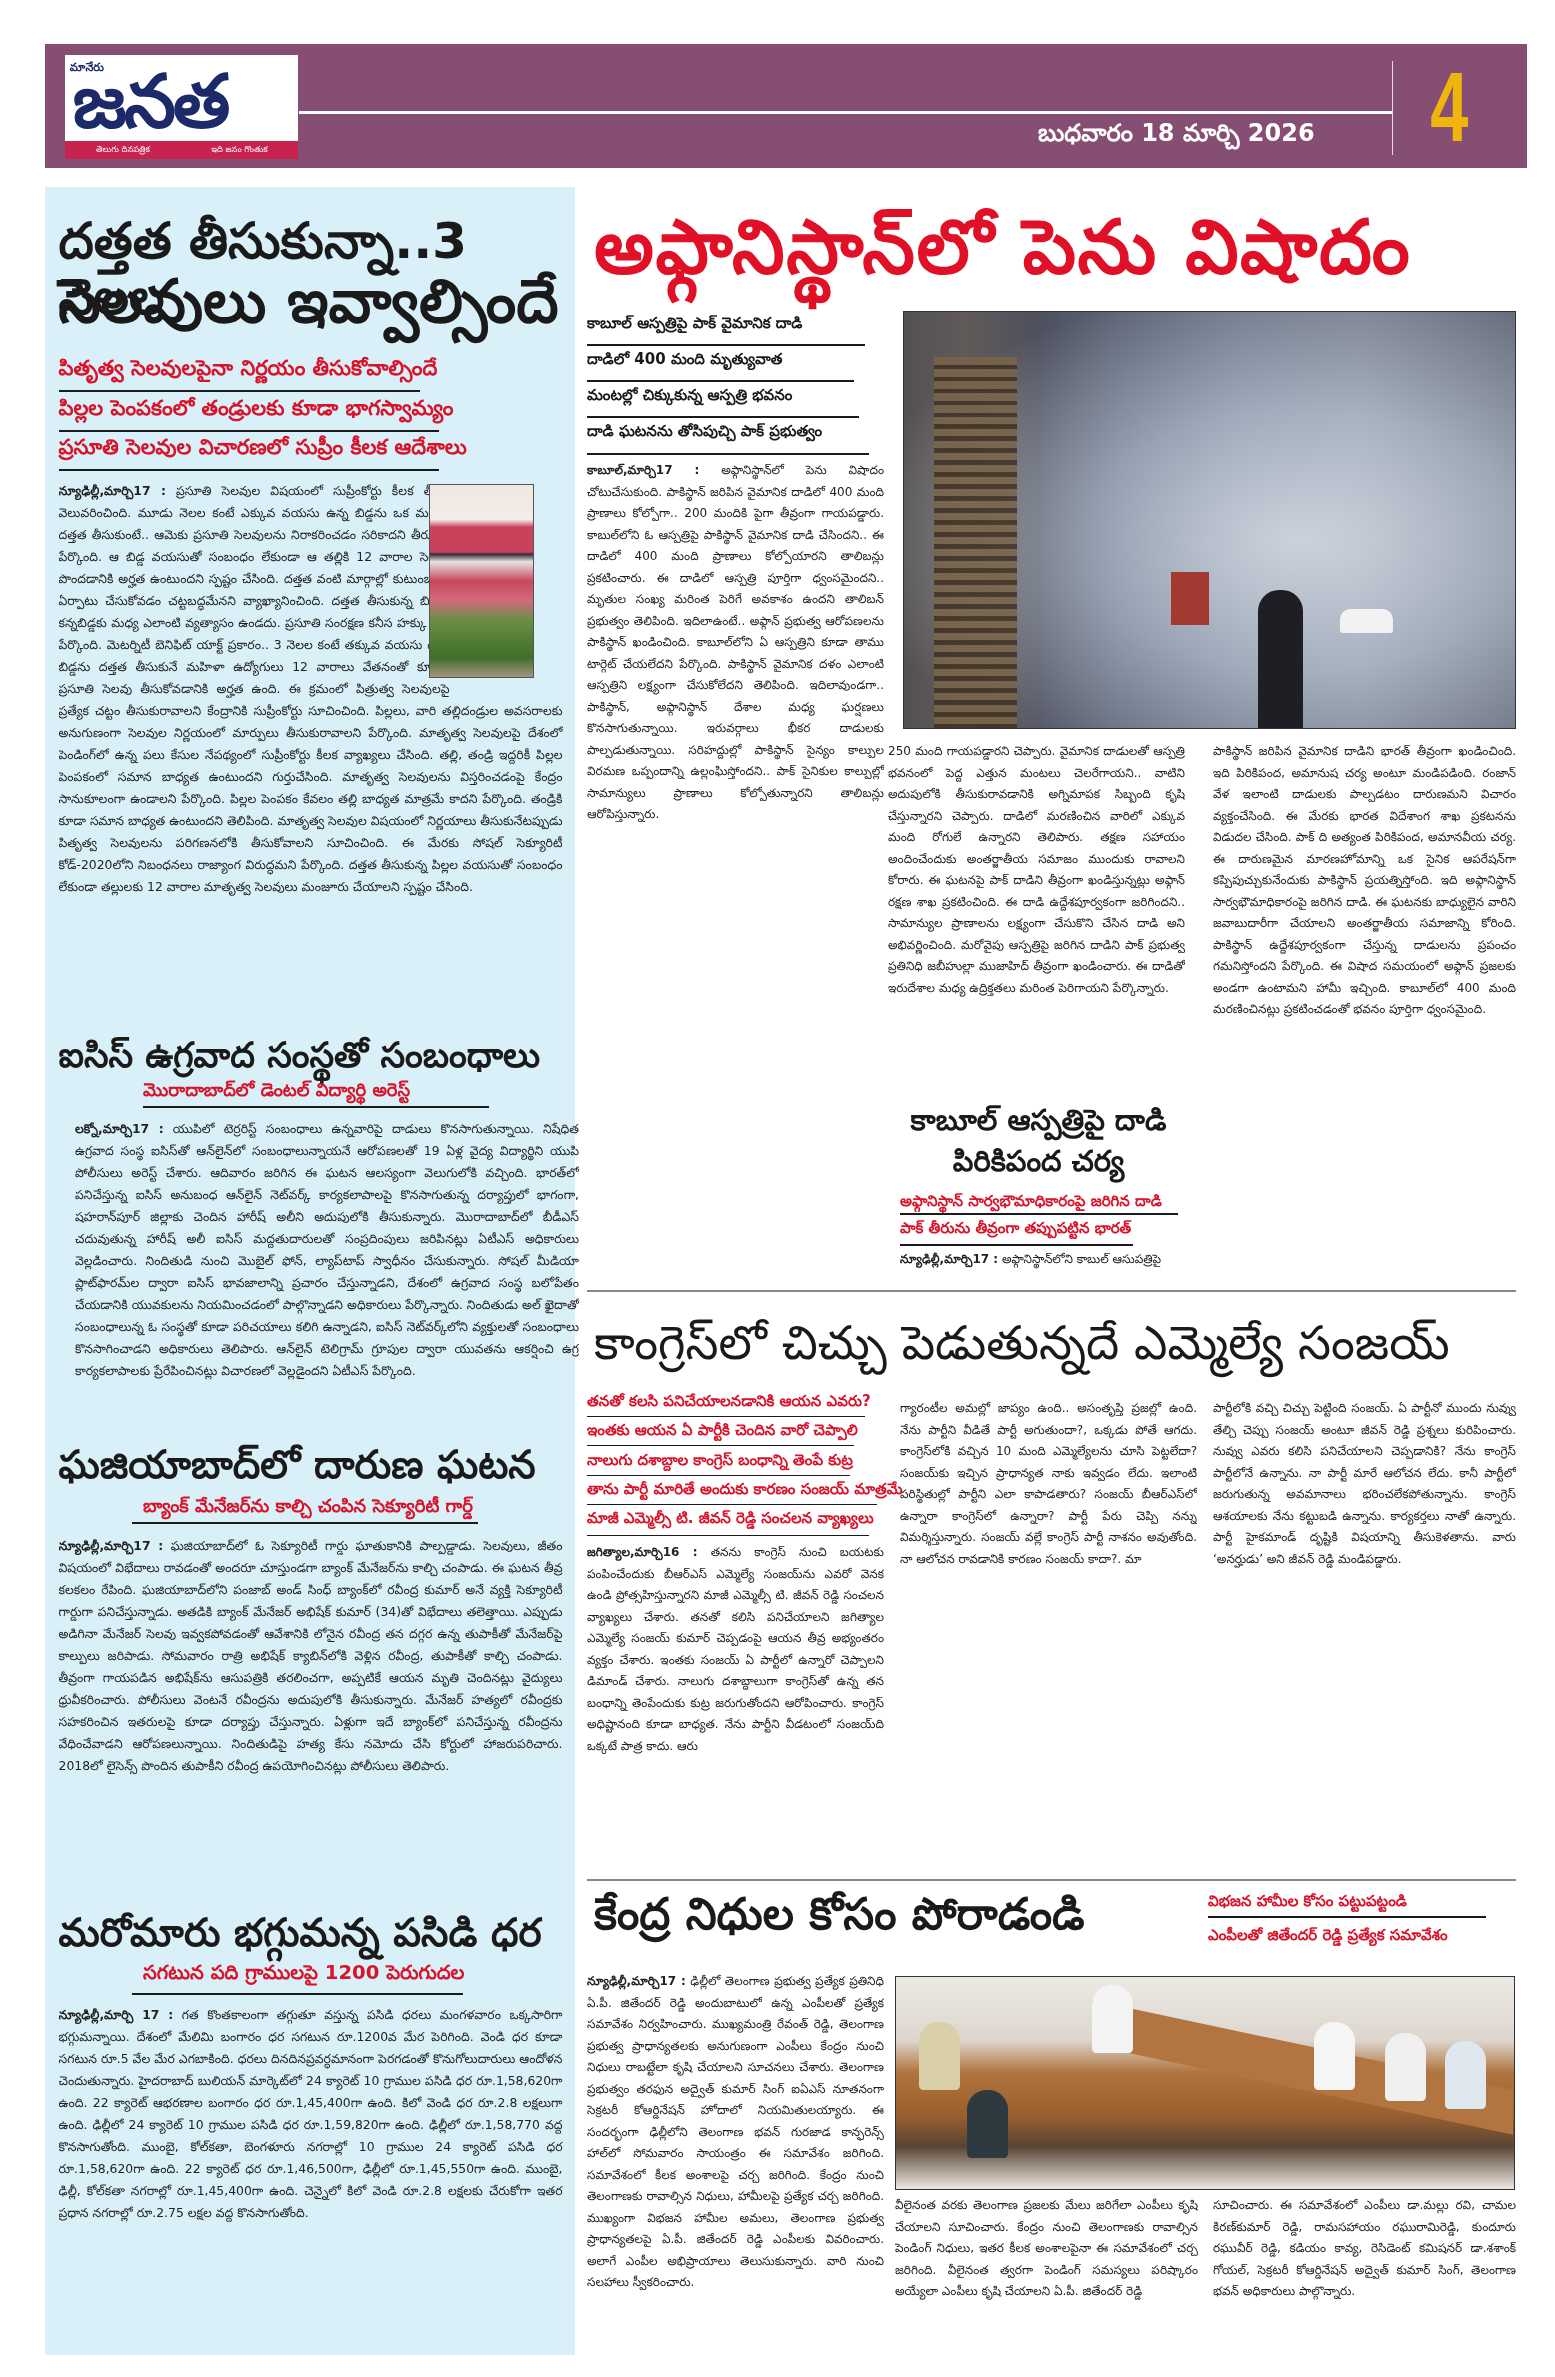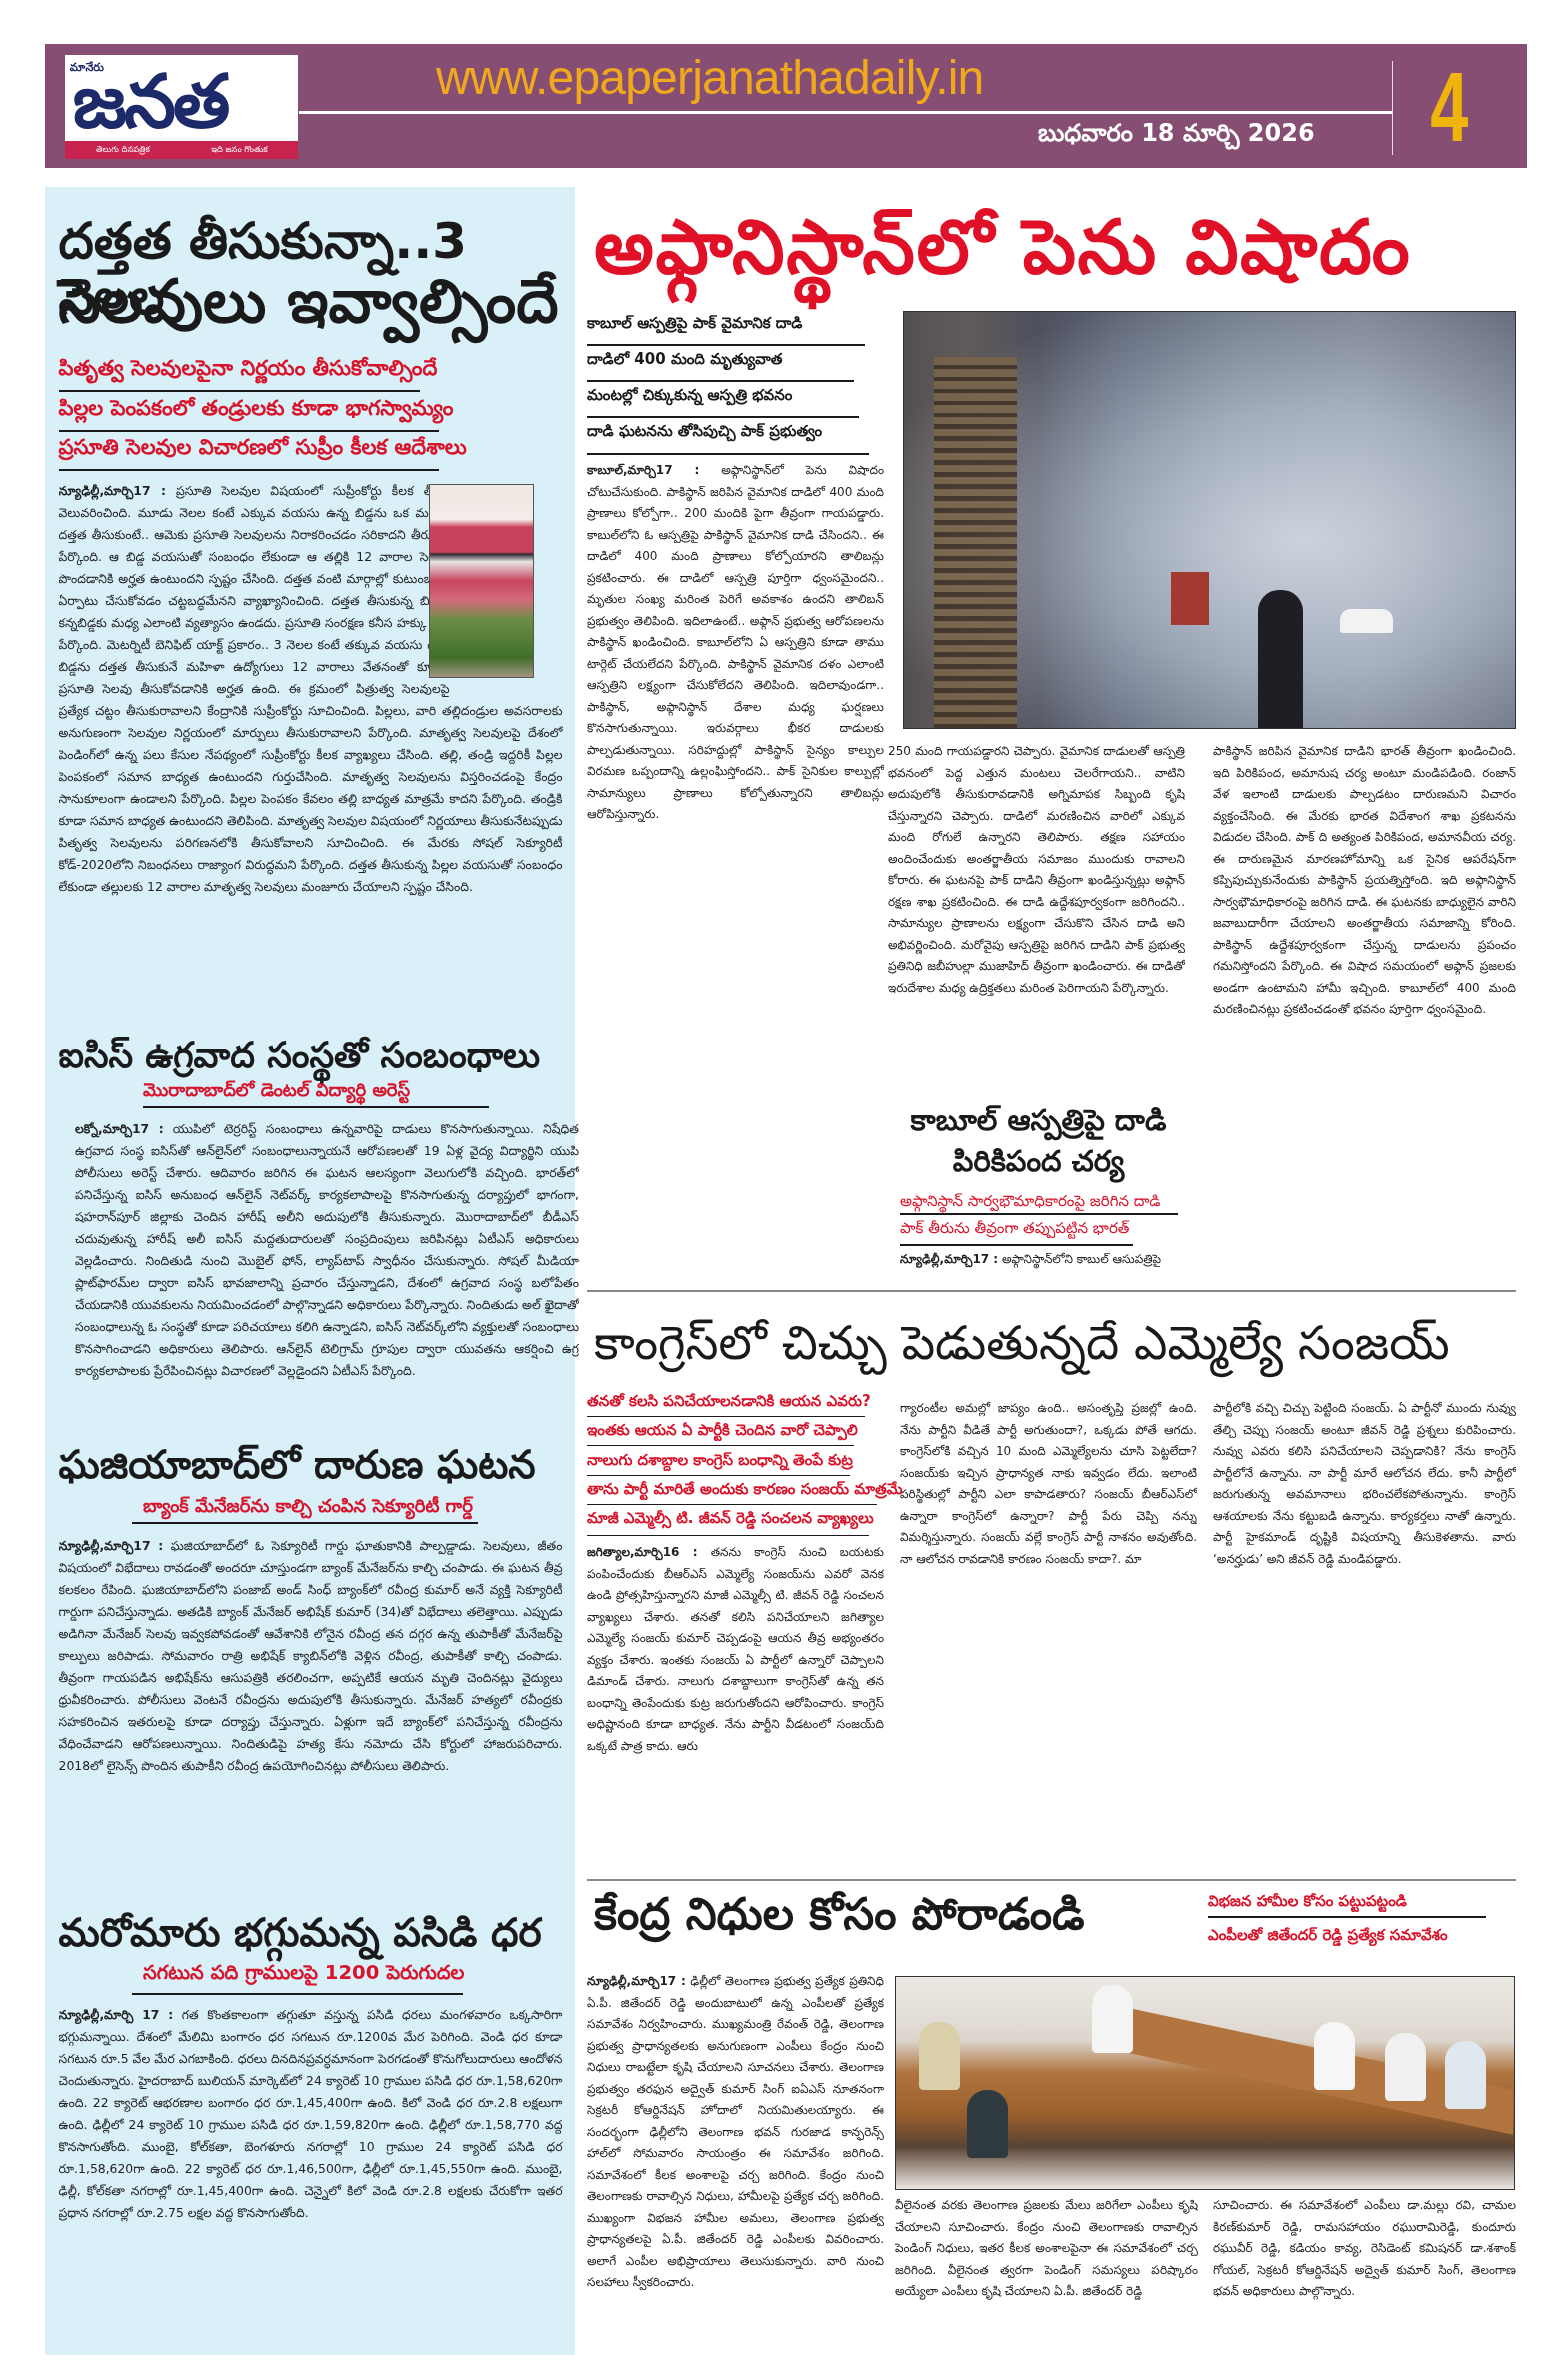--- a/index.html
+++ b/index.html
@@ -58,21 +58,21 @@
       radial-gradient(ellipse at 65% 55%, rgba(210,215,225,0.9) 0%, rgba(170,180,195,0.7) 40%, rgba(90,95,110,0.6) 80%),
       linear-gradient(90deg, #4b3a2a 0%, #6a533b 10%, #3c3a44 22%, #5e6a80 35%, #8a97aa 55%, #a3acba 75%, #7c8493 100%); overflow: hidden; }
   .afg-photo .stairs { position: absolute; left: 30px; top: 45px; width: 83px; height: 372px; background: repeating-linear-gradient(180deg,#7a6448 0 7.5px,#3e3024 7.5px 12px); opacity: 0.85; }
   .afg-photo .person { position: absolute; left: 354px; top: 278px; width: 45px; height: 139px; background: #1e1e24; border-radius: 21px 21px 0 0; }
   .afg-photo .car { position: absolute; left: 436px; top: 297px; width: 53px; height: 24px; background: #f2f2f2; border-radius: 10.5px 10.5px 3px 3px; }
   .afg-photo .truck { position: absolute; left: 267px; top: 260px; width: 38px; height: 53px; background: #a23a32; }
   .afg-body { position: absolute; }
   .col-txt { font-size: 12px; line-height: 21.5px; text-align: justify; color: #222; overflow: hidden; }
 
   .kabul-title { position: absolute; left: 903px; top: 1100px; width: 271px; text-align: center; font-size: 29px; line-height: 41px; font-weight: bold; }
-  .kabul-sub { position: absolute; left: 900px; font-size: 15px; color: #d8132a; font-weight: normal; }
+  .kabul-sub { position: absolute; left: 900px; font-size: 15px; color: #d8132a; font-weight: bold; }
   .kabul-rule { position: absolute; left: 900px; height: 1.5px; background: #1a1a1a; }
 
   .divider-h { position: absolute; left: 587px; height: 2.3px; background: #888; }
 
   
   .cong-title { position: absolute; left: 594px; top: 1315px; font-size: 47px; font-weight: normal; color: #1a1a1a; }
   .cong-sub { position: absolute; left: 587px; font-size: 15px; color: #d8132a; font-weight: bold; }
   .cong-rule { position: absolute; left: 587px; height: 1.1px; background: #1a1a1a; }
 
   
@@ -89,21 +89,20 @@
 
 <header class="masthead">
   <div class="logo">
     <span class="small-top">మానేరు</span>
     <span class="main">జనత</span>
     <div class="strip">
       <span>తెలుగు దినపత్రిక</span>
       <span>ఇది జనం గొంతుక</span>
     </div>
   </div>
-  <a class="site-url">www.epaperjanathadaily.in</a>
   <div class="mast-rule"></div>
   <div class="mast-vrule"></div>
   <span class="mast-date">బుధవారం 18 మార్చి 2026</span>
   <span class="page-num">4</span>
 </header>
 
 <section class="left-col">
 
   <article>
     <h2 class="h-black adopt-title1">దత్తత తీసుకున్నా..3 నెలల</h2>

